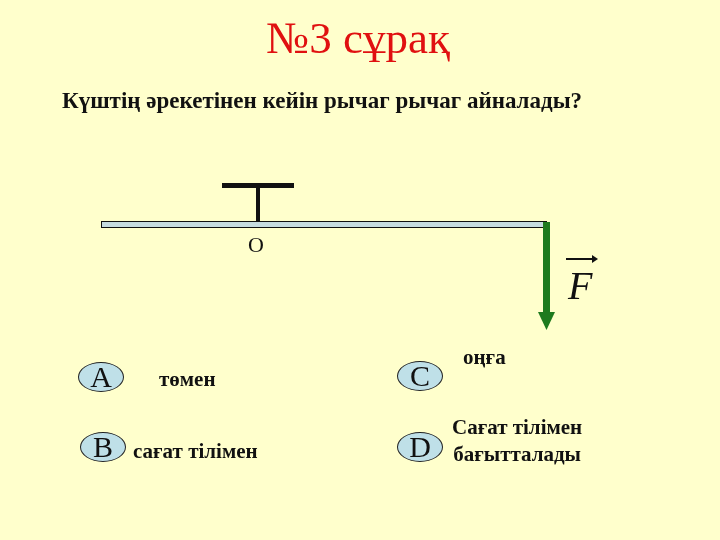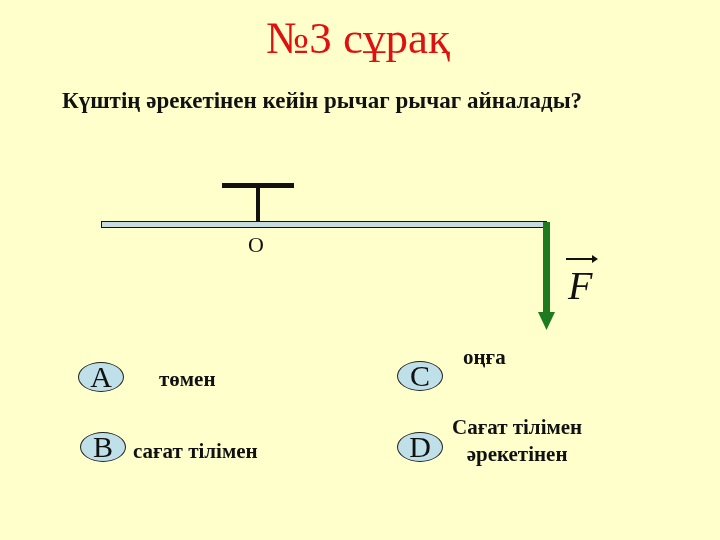--- a/index.html
+++ b/index.html
@@ -77,14 +77,14 @@
 </div>
 <div class="abs opt-text" style="left:463px; top:344px;">
   <div>оңға</div>
 </div>
 
 <div class="abs opt-badge" style="left:397px; top:432px;">
   <span>D</span>
 </div>
 <div class="abs opt-text" style="left:452px; top:414px; line-height:27px;">
   <div>Сағат тілімен</div>
-  <div>әрекетінен</div>
+  <div>бағытталады</div>
 </div>
 
 </body></html>

